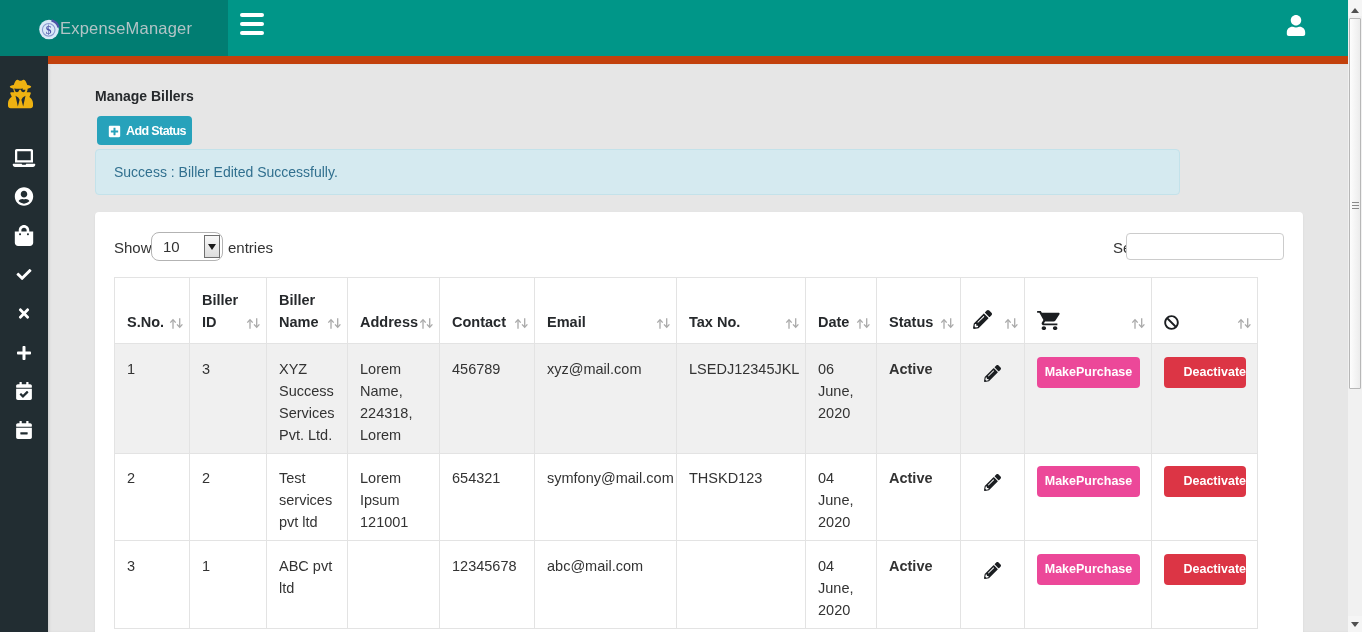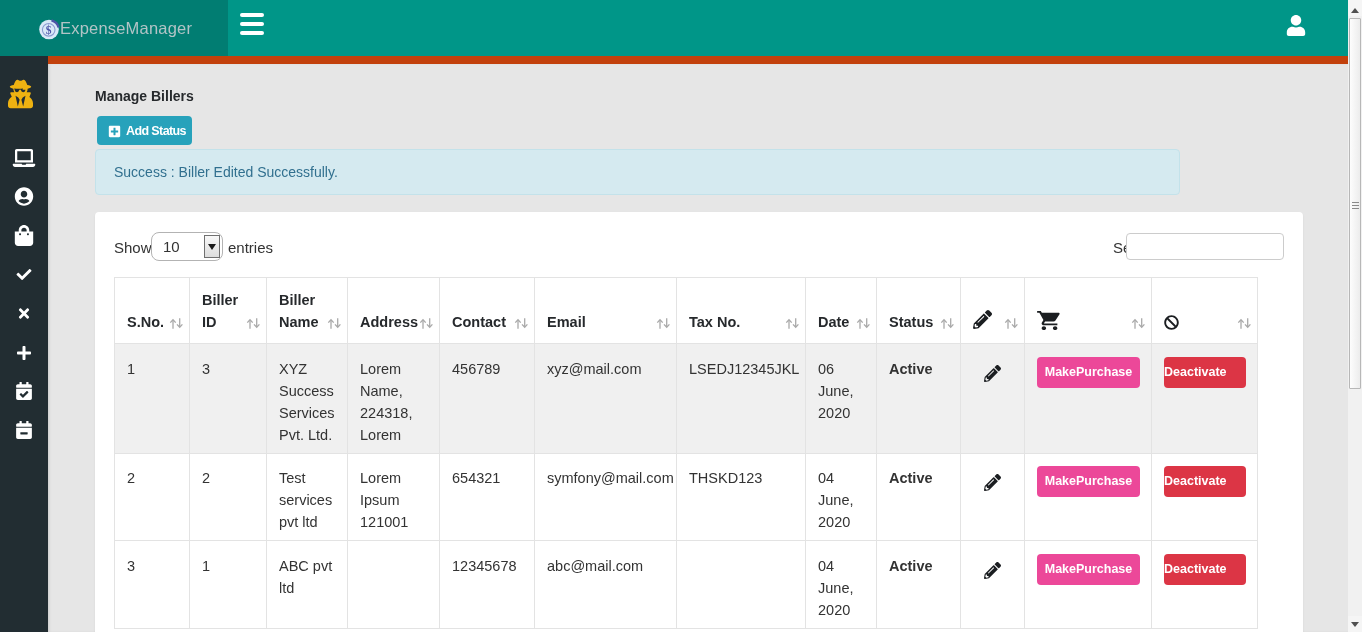--- a/index.html
+++ b/index.html
@@ -39,21 +39,21 @@
 
 table { position:absolute; left:19px; top:65px; width:1144px; border-collapse:collapse; table-layout:fixed; font-size:14.5px; line-height:22px; color:#333; }
 th, td { border:1px solid #e3e3e3; padding:10.5px 12px; text-align:left; } tbody td { padding:13.5px 12px 7px; }
 th { vertical-align:bottom; font-weight:bold; color:#26292c; position:relative; }
 td { vertical-align:top; }
 tr.stripe td { background:#f0f0f0; }
 .arr { position:absolute; right:5px; bottom:13px; }
 td.ctr { text-align:center; line-height:0; } td.ctr svg { display:block; margin:7px auto 0; }
 .bold { font-weight:bold; }
 .btn-g { display:block; margin:-1px auto 0; width:103px; text-align:center; background:#ec4899; border-radius:4px; color:#fff; font-weight:bold; font-size:12.5px; padding:7px 0; line-height:17px;}
-.btn-r { display:block; margin:-1px auto 0; width:82px; text-align:left; background:#dc3545; border-radius:4px; color:#fff; font-weight:bold; font-size:12.5px; padding:7px 0; line-height:17px;}
+.btn-r { display:block; margin:-1px auto 0; width:82px; text-align:right; background:#dc3545; border-radius:4px; color:#fff; font-weight:bold; font-size:12.5px; padding:7px 0; line-height:17px;}
 
 
 .sb { position:absolute; left:1348px; top:0; width:14px; height:632px; background:#f1f1f1; }
 .sb .btn { position:absolute; left:0; width:14px; height:16px; background:#f5f5f5; }
 .sb .thumb { position:absolute; left:1px; top:18px; width:12px; height:371px; background:linear-gradient(90deg,#fdfdfd,#ececec); border:1px solid #b7b7b7; border-radius:1px; }
 .grip { position:absolute; left:2px; top:183px; width:7px; }
 .grip div { height:1px; background:#8a8a8a; margin-bottom:2px; }
 .tri-up { width:0; height:0; border:4px solid transparent; border-bottom:5px solid #505050; margin:4px auto 0; }
 .tri-dn { width:0; height:0; border:4px solid transparent; border-top:5px solid #505050; margin:6px auto 0; }
 </style>

